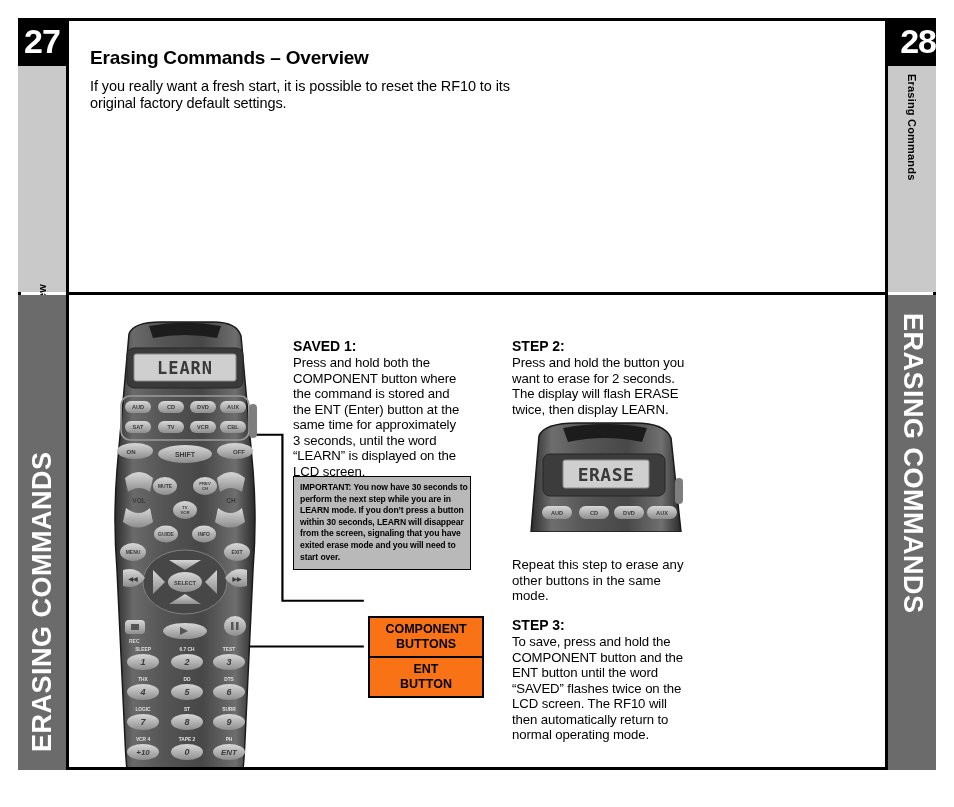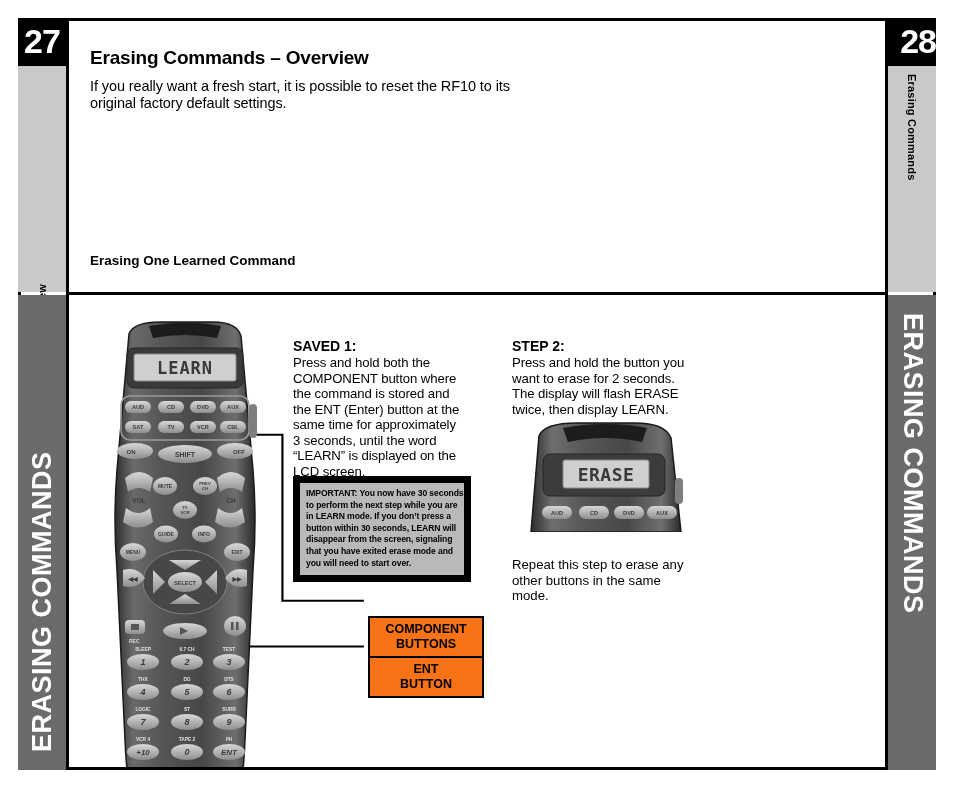--- a/index.html
+++ b/index.html
@@ -135,21 +135,21 @@
   #step2-repeat { position: absolute; left: 443px; top: 262px; width: 185px; }
   #step2-repeat p {
     font-family: "Liberation Sans Narrow", "Liberation Sans", sans-serif;
     font-size: 13.2px; line-height: 15.5px; color: #000;
   }
 
   
   #important {
     position: absolute; left: 224px; top: 181px;
     width: 178px; padding: 5px 0 6px 6px;
-    background: #b9b9b9; border: 7px solid #000000;
+    background: #b9b9b9; border: 1px solid #000000;
   }
   #important p {
     font-family: "Liberation Sans", sans-serif;
     font-weight: bold; font-size: 8.6px; line-height: 11.6px;
     color: #000; letter-spacing: -0.1px;
   }
 
   
   #callouts { position: absolute; left: 299px; top: 321px; width: 116px; }
   .callout {
@@ -193,21 +193,20 @@
   <div class="vrule-top" id="vrule-top-left"></div>
   <div class="vrule-top" id="vrule-top-right"></div>
   <div class="vrule-bot" id="vrule-bot-left"></div>
   <div class="vrule-bot" id="vrule-bot-right"></div>
   <div id="mid-rule"></div>
 
   <div id="overview">
     <h1>Erasing Commands – Overview</h1>
     <p>If you really want a fresh start, it is possible to reset the RF10 to its original factory default settings.</p>
   </div>
-  <div id="subhead">Erasing One Learned Command</div>
 
   <div id="lower">
 
     <svg id="connectors" viewBox="0 0 822 517" preserveAspectRatio="none">
 
       <polyline points="170,153 215,153 215,335 297,335" fill="none" stroke="#000" stroke-width="2.2"></polyline>
       <circle cx="170" cy="153" r="4.4" fill="#fff" stroke="#000" stroke-width="2.2"></circle>
 
       <polyline points="154,460 176,460 176,385 297,385" fill="none" stroke="#000" stroke-width="2.2"></polyline>
       <circle cx="154" cy="460" r="4.4" fill="#fff" stroke="#000" stroke-width="2.2"></circle>
@@ -487,20 +486,24 @@
     </div>
 
     <div class="step" id="step2">
       <h3>STEP 2:</h3>
       <p>Press and hold the button you want to erase for 2 seconds. The display will flash ERASE twice, then display LEARN.</p>
     </div>
     <div id="step2-repeat">
       <p>Repeat this step to erase any other buttons in the same mode.</p>
     </div>
 
+    <div class="step" id="step3">
+      <h3>STEP 3:</h3>
+      <p>To save, press and hold the COMPONENT button and the ENT button until the word “SAVED” flashes twice on the LCD screen.  The RF10 will then automatically return to normal operating mode.</p>
+    </div>
 
     <div id="callouts">
       <div class="callout">
         <div>COMPONENT</div>
         <div>BUTTONS</div>
       </div>
       <div class="callout">
         <div>ENT</div>
         <div>BUTTON</div>
       </div>

